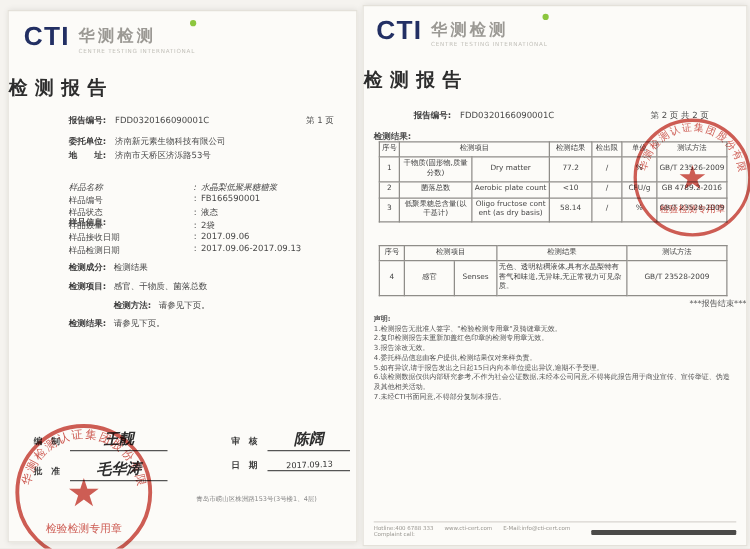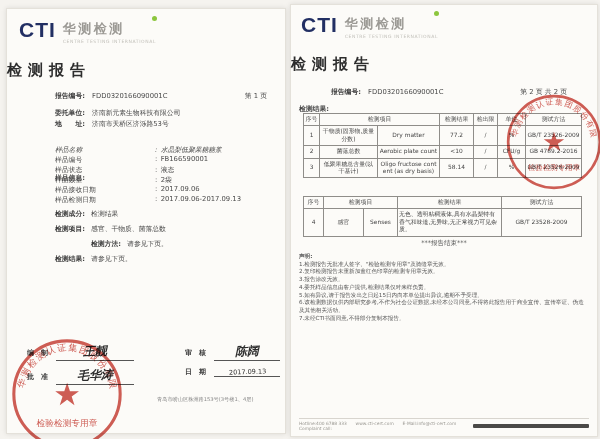--- a/index.html
+++ b/index.html
@@ -36,21 +36,21 @@
         font-size:12px;color:#2e2e2e;display:inline-block;transform:rotate(-2deg);}
   .handsm{font-size:6.5px;font-style:normal;font-family:"DejaVu Sans",sans-serif;font-weight:normal;}
 
   
   table{border-collapse:collapse;table-layout:fixed;width:100%;}
   td,th{border:1px solid #8f8d89;font-size:5.9px;font-weight:normal;color:#454545;
         text-align:center;vertical-align:middle;padding:2px 1px;line-height:1.25;
         overflow:hidden;word-break:break-all;}
   .tblwrap{position:absolute;}
 
-  .endmark{position:absolute;width:100%;text-align:center;font-size:6.5px;color:#555;}
+  .endmark{position:absolute;width:100%;text-align:right;font-size:6.5px;color:#555;}
   .notes{position:absolute;font-size:5.6px;line-height:1.38;color:#555;}
   .notes div{white-space:normal;}
 
   .tinyaddr{position:absolute;font-size:5.2px;color:#8a8a8a;}
 
   .footer{position:absolute;left:8px;right:8px;bottom:5px;border-top:1px solid #d8d5cf;
           padding-top:2px;display:flex;align-items:center;font-size:4.4px;color:#9a9892;}
   .footer .bar{margin-left:auto;height:4px;width:132px;background:#4b4a48;border-radius:1px;}
 
   .seal{position:absolute;mix-blend-mode:multiply;opacity:.85;}

